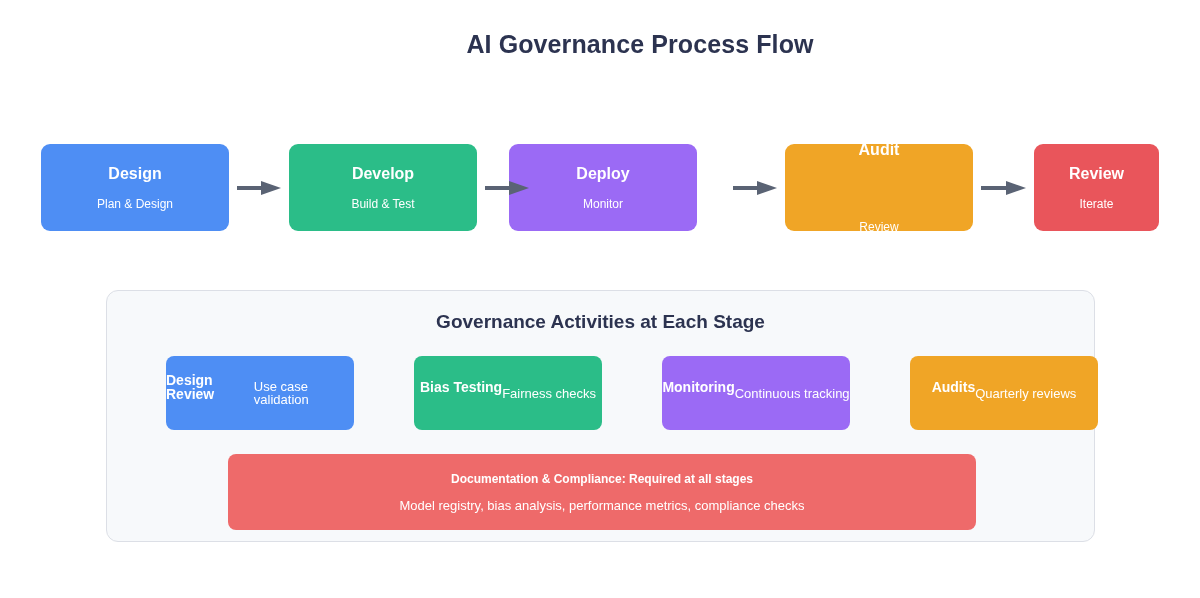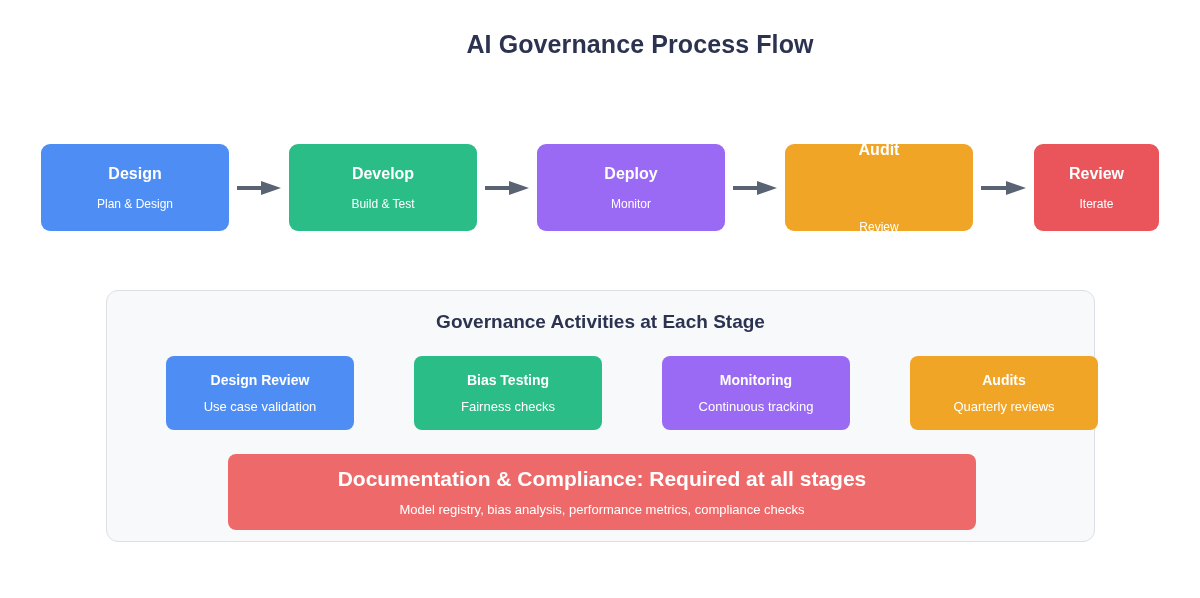--- a/index.html
+++ b/index.html
@@ -98,21 +98,21 @@
     width: 100%;
     height: 74px;
   }
   .activity-card {
     position: absolute;
     top: 0;
     width: 188px;
     height: 74px;
     border-radius: 8px;
     display: flex;
-    flex-direction: column;
+    flex-direction: row;
     align-items: center;
     justify-content: center;
     color: #ffffff;
     box-sizing: border-box;
   }
   .activity-card .act-title {
     font-size: 14px;
     font-weight: bold;
     line-height: 1;
     margin-bottom: 13px;
@@ -131,21 +131,21 @@
     height: 76px;
     border-radius: 8px;
     display: flex;
     flex-direction: column;
     align-items: center;
     justify-content: center;
     color: #ffffff;
     box-sizing: border-box;
   }
   .banner .banner-title {
-    font-size: 21px;
+    font-size: 12px;
     font-weight: bold;
     line-height: 1;
     margin-bottom: 14px;
   }
   .banner .banner-sub {
     font-size: 13px;
     font-weight: normal;
     line-height: 1;
   }
 </style>
@@ -157,21 +157,21 @@
 <div class="flow-row">
 
   <div class="flow-node" style="left: 0px; width: 188px; background: rgb(78, 142, 244);">
     <span class="node-title">Design</span>
     <span class="node-sub">Plan &amp; Design</span>
   </div>
   <div class="flow-node" style="left: 248px; width: 188px; background: rgb(43, 189, 136);">
     <span class="node-title">Develop</span>
     <span class="node-sub">Build &amp; Test</span>
   </div>
-  <div class="flow-node" style="left: 496px; width: 188px; background: rgb(155, 106, 245);">
+  <div class="flow-node" style="left: 468px; width: 188px; background: rgb(155, 106, 245);">
     <span class="node-title">Deploy</span>
     <span class="node-sub">Monitor</span>
   </div>
   <div class="flow-node" style="left: 744px; width: 188px; background: rgb(240, 165, 38); gap: 47px;">
     <span class="node-title">Audit</span>
     <span class="node-sub">Review</span>
   </div>
   <div class="flow-node" style="left: 993px; width: 125px; background: rgb(233, 85, 91);">
     <span class="node-title">Review</span>
     <span class="node-sub">Iterate</span>

